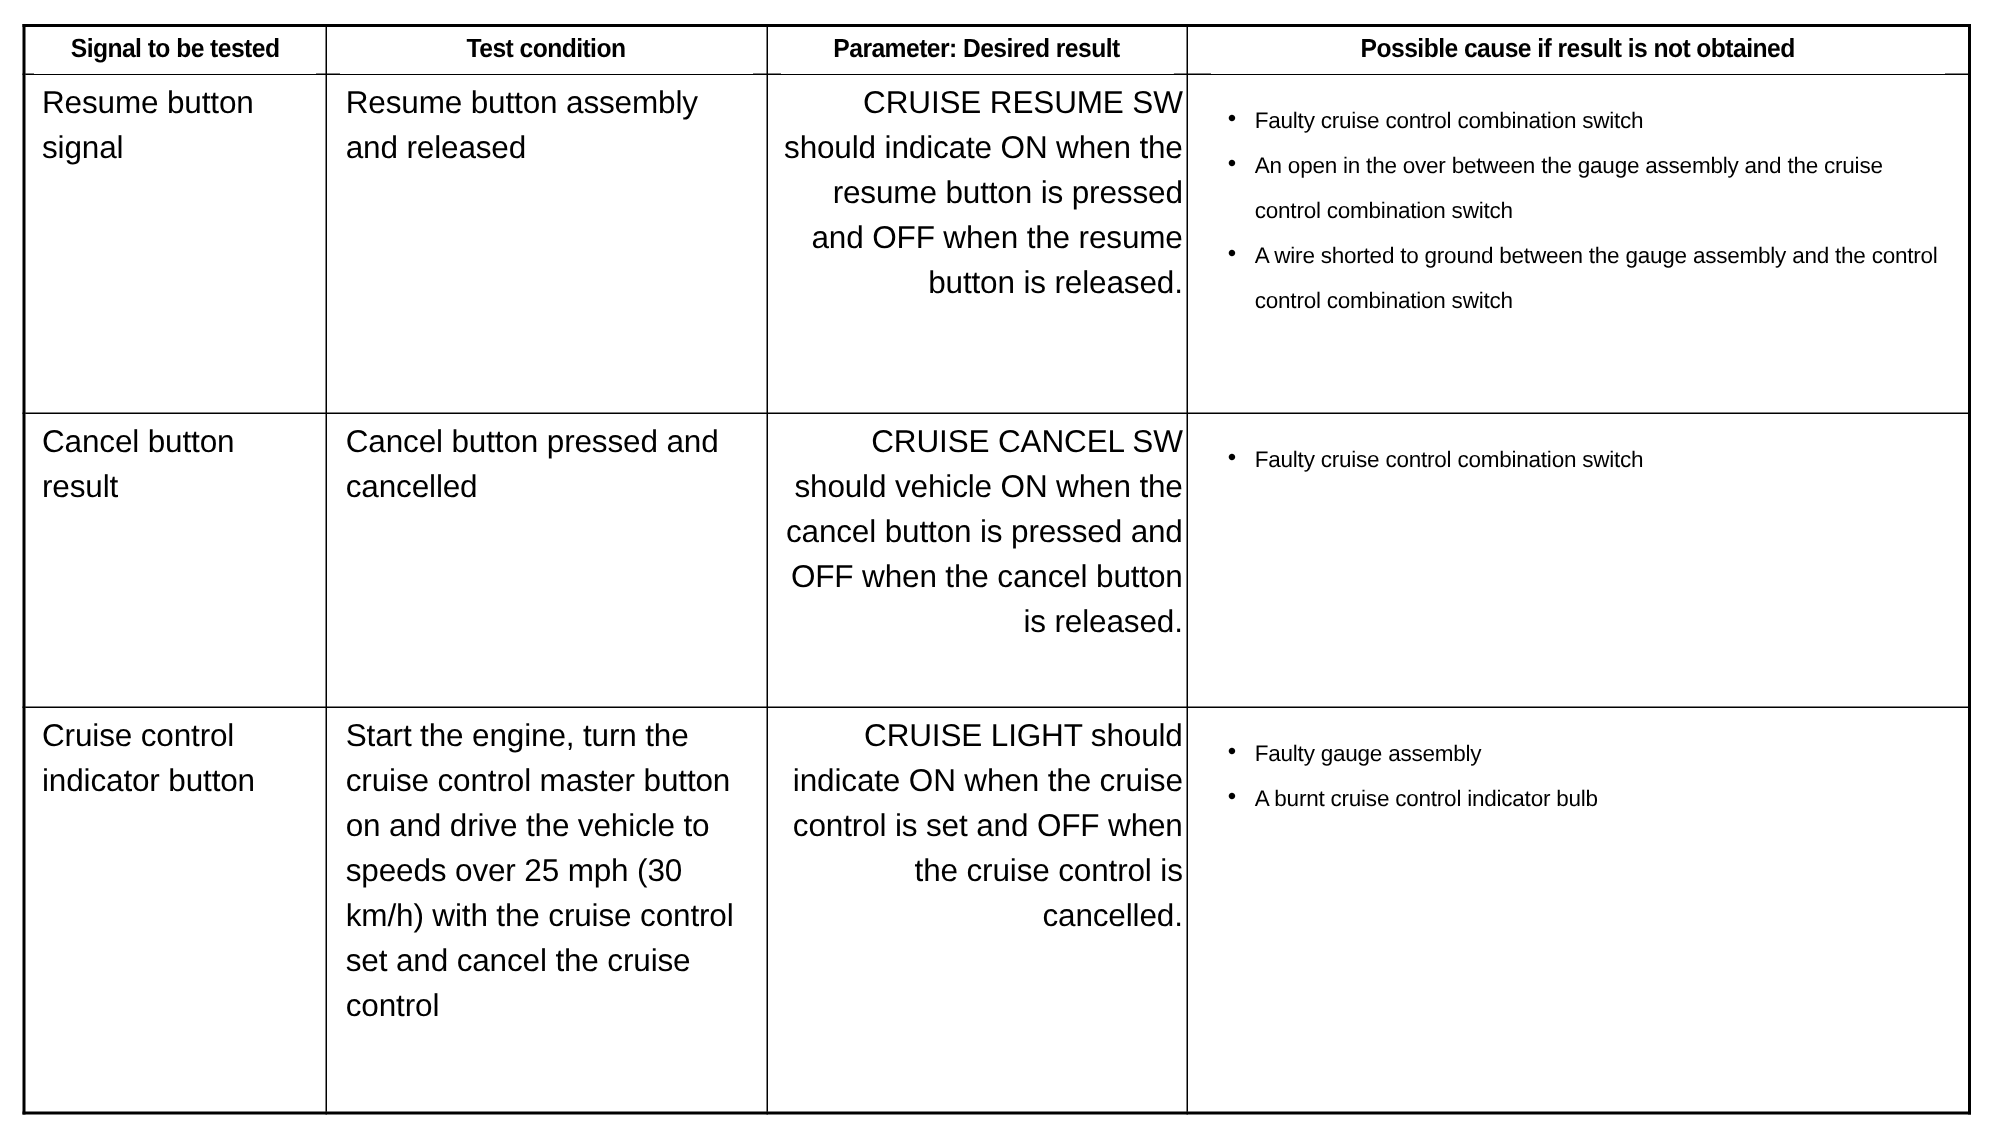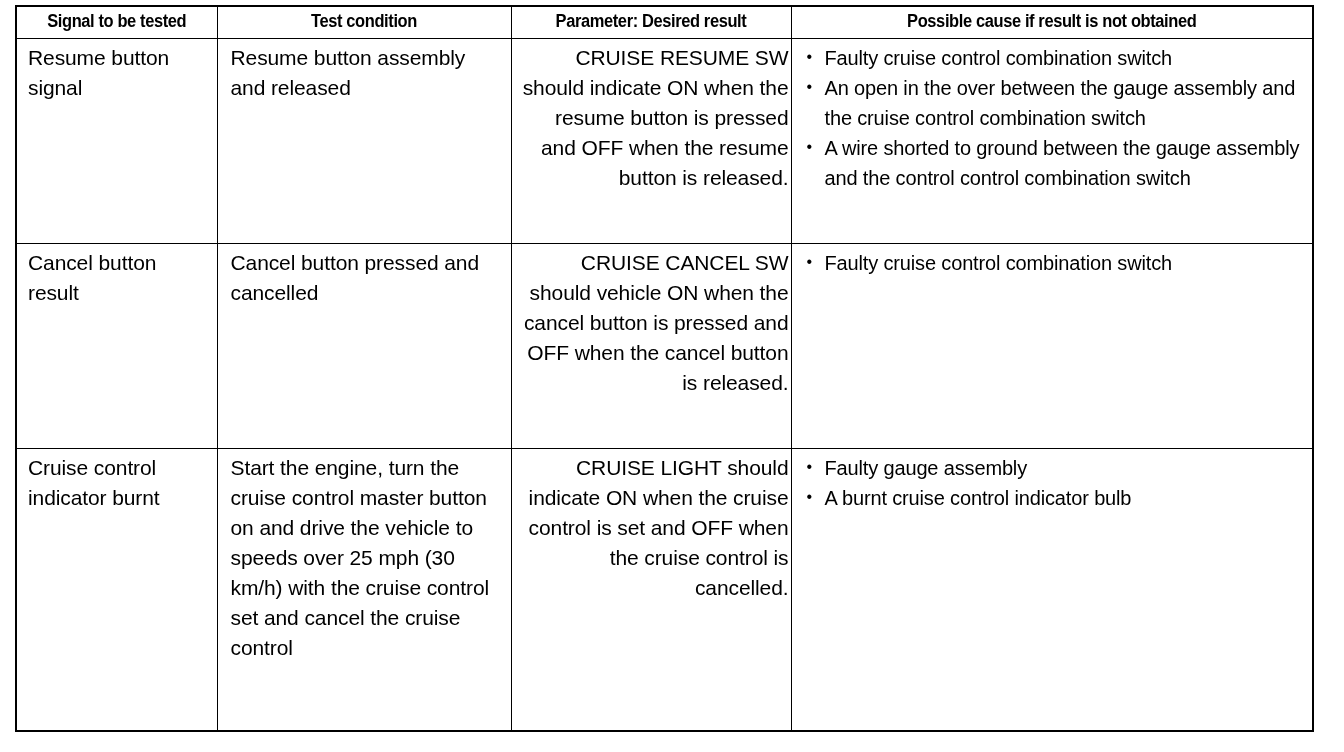--- a/index.html
+++ b/index.html
@@ -20,21 +20,21 @@
     position: relative;
     width: 1344px;
     height: 752px;
     background: #ffffff;
   }
 
   
   .table-wrap {
     position: absolute;
     left: 15px;
-    top: 5px;
+    top: 16px;
     width: 1297px;
     height: 727px;
   }
 
   table.diag-table {
     width: 1297px;
     height: 727px;
     border-collapse: collapse;
     table-layout: fixed;
     border: 2px solid #000000;
@@ -79,23 +79,23 @@
     padding-left: 11px;
     padding-right: 6px;
     letter-spacing: -0.1px;
   }
 
   .cell-inner.col2 { padding-left: 13px; }
   .cell-inner.col3 { padding-left: 10px; padding-right: 2px; text-align: right; }
 
   ul.causes {
     list-style: none;
-    margin: 0;
+    margin: 12px;
     padding: 0 6px 0 12px;
-    font-size: 20px;
+    font-size: 15px;
     line-height: 30px;
     letter-spacing: -0.15px;
   }
   ul.causes li {
     position: relative;
     padding-left: 21px;
     margin: 0 0 0 0;
   }
   ul.causes li::before {
     content: "\2022";
@@ -159,21 +159,21 @@
           </td>
           <td>
             <ul class="causes">
               <li>Faulty cruise control combination switch</li>
             </ul>
           </td>
         </tr>
 
         <tr>
           <td>
-            <div class="cell-inner col1">Cruise control indicator burnt</div>
+            <div class="cell-inner col1">Cruise control indicator button</div>
           </td>
           <td>
             <div class="cell-inner col2">Start the engine, turn the cruise control master button on and drive the vehicle to speeds over 25 mph (30 km/h) with the cruise control set and cancel the cruise control</div>
           </td>
           <td>
             <div class="cell-inner col3">CRUISE LIGHT should indicate ON when the cruise control is set and OFF when the cruise control is cancelled.</div>
           </td>
           <td>
             <ul class="causes">
               <li>Faulty gauge assembly</li>

